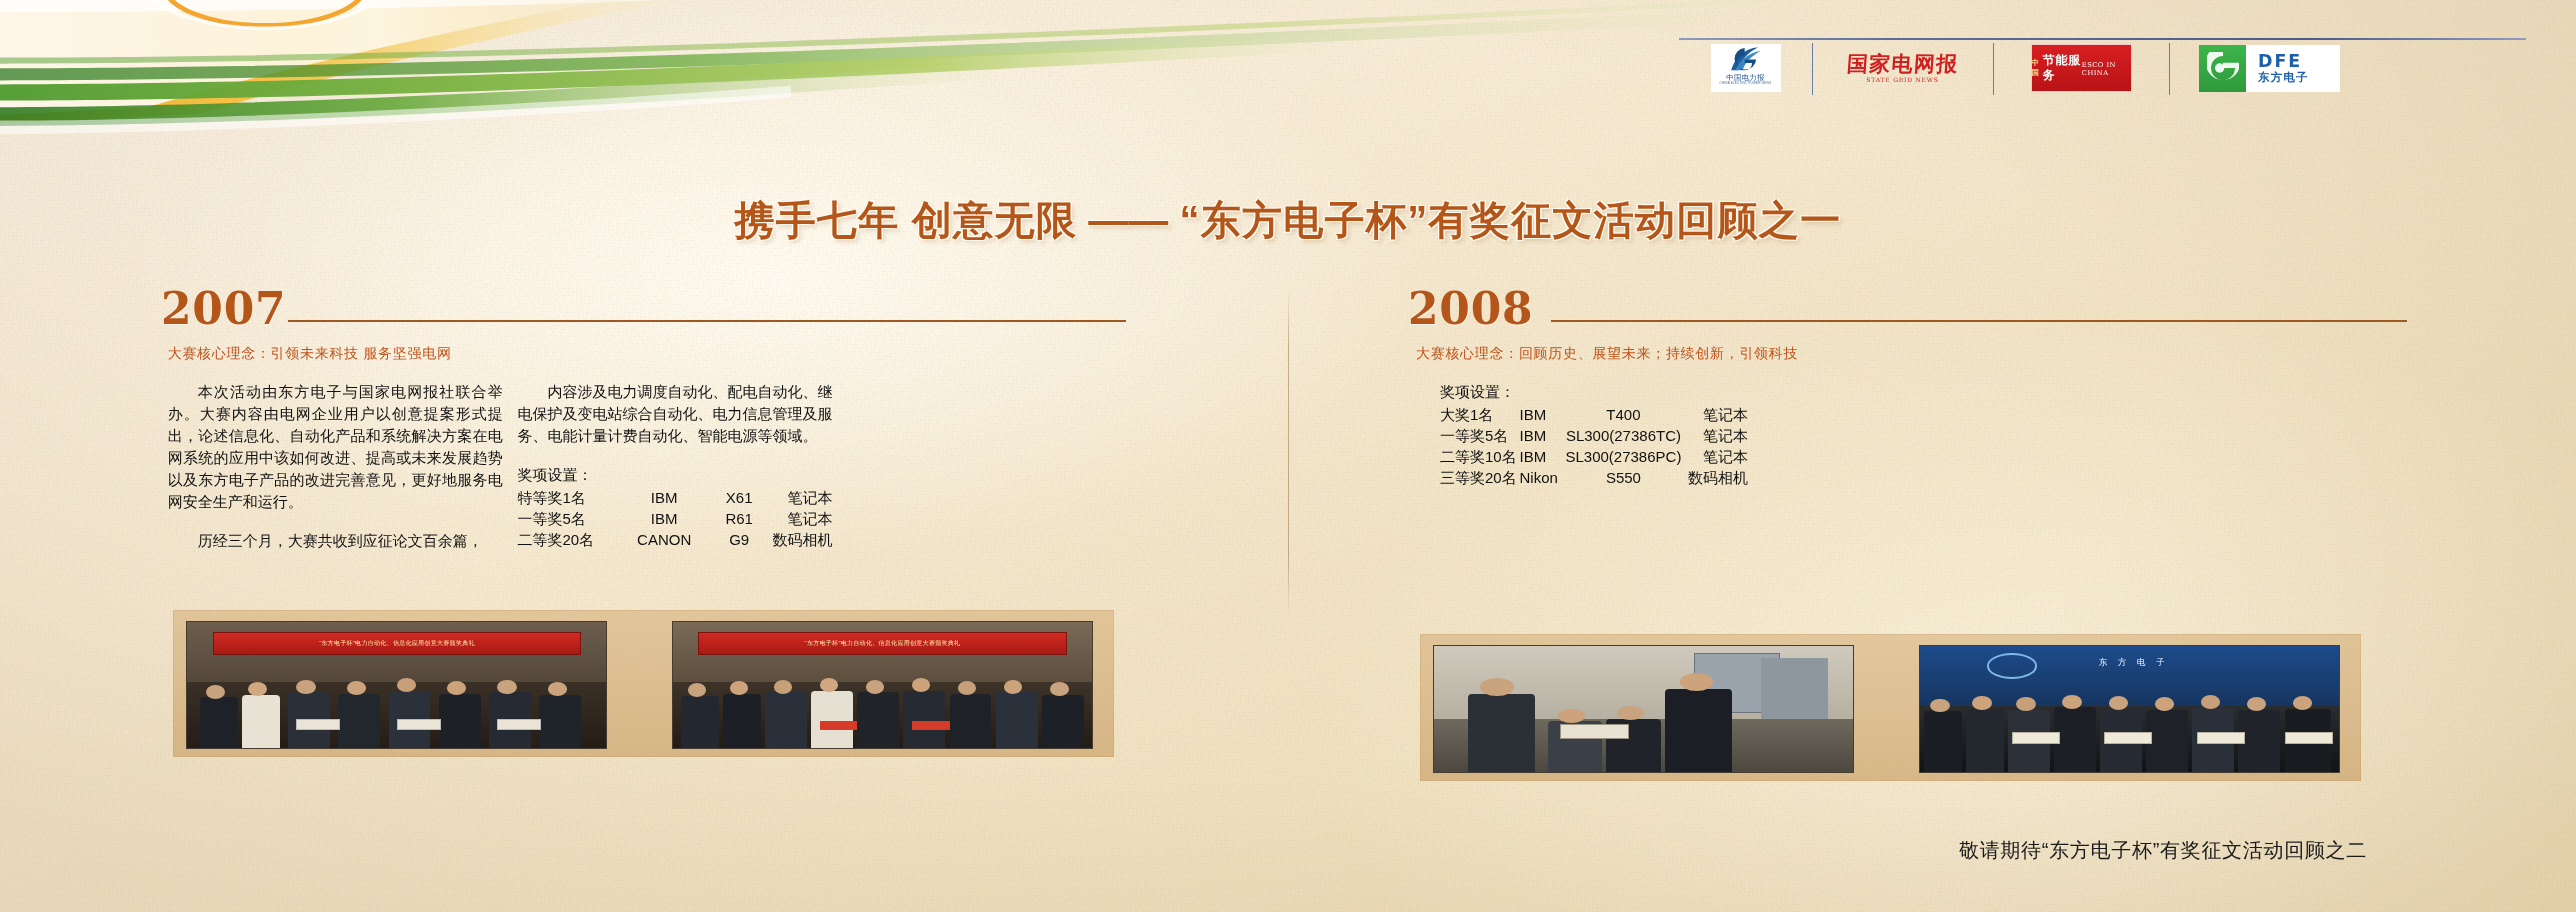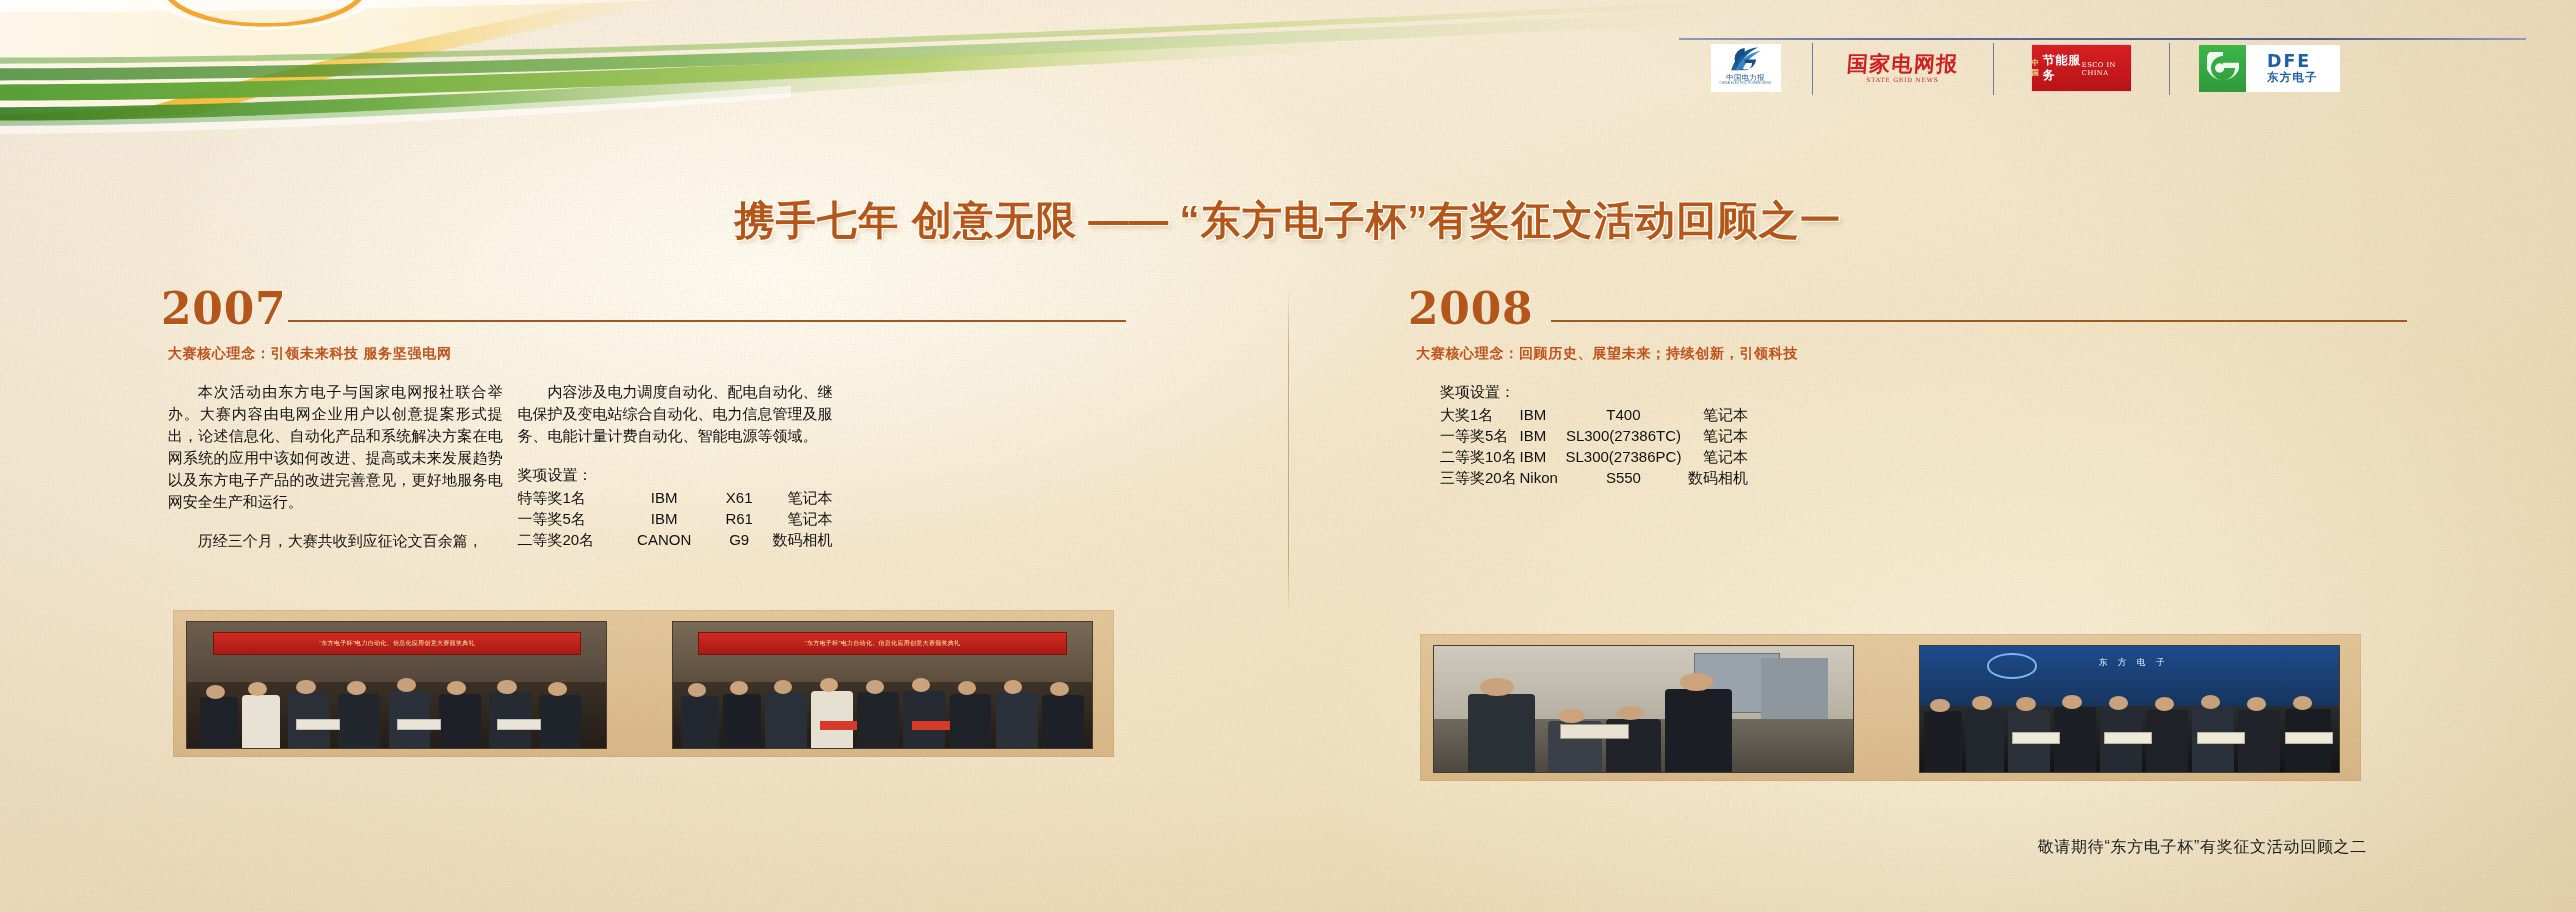--- a/index.html
+++ b/index.html
@@ -68,21 +68,21 @@
   
   .l3{width:99px;height:46px;background:linear-gradient(180deg,#d81f22,#b81316);display:flex;flex-direction:row;align-items:center;justify-content:center;border:0.7px solid #f3c9c9;}
   .l3 .row{display:flex;align-items:center;}
   .l3 .cn{font-size:7.4px;color:#f6d98c;font-weight:700;font-family:"DejaVu Serif",serif;}
   .l3 .t1{font-size:12px;color:#fff;font-weight:700;letter-spacing:0.7px;line-height:14.7px;}
   .l3 .t2{font-size:6.7px;color:#fff;letter-spacing:0.5px;font-family:"DejaVu Serif",serif;margin-top:2px;}
 
   
   .l4{width:141px;height:47px;background:#fff;display:flex;align-items:center;}
   .l4 .green{width:47px;height:47px;background:linear-gradient(180deg,#3cb54a,#2f9a3c);display:flex;align-items:center;justify-content:center;}
-  .l4 .txt{display:flex;flex-direction:column;align-items:flex-start;padding-left:21px;}
+  .l4 .txt{display:flex;flex-direction:column;align-items:flex-start;padding-left:12px;}
   .l4 .t1{font-size:17.4px;color:#1d5fa8;font-weight:700;letter-spacing:2px;line-height:19px;font-family:"DejaVu Sans",sans-serif;}
   .l4 .t2{font-size:11.4px;color:#1d5fa8;font-weight:700;letter-spacing:1.3px;line-height:13.4px;}
 
   
   .maintitle{
     position:absolute;left:0;top:193px;width:2576px;text-align:center;
     font-size:40px;font-weight:700;color:#b4561a;letter-spacing:1.3px;
     white-space:nowrap;
     text-shadow:
       1.3px 1.3px 0 #fff9ee, -1.3px 1.3px 0 #fff9ee, 1.3px -1.3px 0 #fff9ee, -1.3px -1.3px 0 #fff9ee,
@@ -106,21 +106,21 @@
     font-family:"DejaVu Serif","Liberation Serif",serif;
     font-weight:700;font-size:44px;color:#b4561a;line-height:42px;
     letter-spacing:0.7px;
     text-shadow:0.7px 0.7px 0 rgba(255,250,240,.8);
   }
   .yearline{flex:1;height:2px;background:#9c5a22;margin-bottom:8px;margin-left:1.3px;}
   .panel.right .yearline{margin-left:17.4px;}
 
   .concept{
     margin-top:14.7px;font-size:14px;color:#c0531b;letter-spacing:0.7px;
-    font-weight:700;
+    font-weight:400;
   }
   .panel.left .concept{margin-left:6.7px;}
   .panel.right .concept{margin-left:8px;}
 
   .cols{display:flex;margin-top:18px;}
   .panel.left .cols{margin-left:6.7px;}
   .panel.right .cols{margin-left:8px;}
 
   .bodycol{
     font-size:15px;line-height:22px;color:#111;
@@ -169,21 +169,21 @@
     display:flex;align-items:center;justify-content:center;
     color:#ffe9a8;font-size:6px;letter-spacing:0.3px;white-space:nowrap;overflow:hidden;
   }
   .wall{position:absolute;left:0;right:0;top:0;height:60%;}
   .person{position:absolute;bottom:0;border-radius:4px 4px 0 0;}
   .head{position:absolute;border-radius:50%;}
 
   
   .footer{
     position:absolute;left:1408px;top:837px;width:999px;text-align:right;
-    font-size:16px;color:#1b1b1b;letter-spacing:0.7px;padding-right:40px;box-sizing:border-box;
+    font-size:20px;color:#1b1b1b;letter-spacing:0.7px;padding-right:40px;box-sizing:border-box;
   }
 </style>
 </head>
 <body>
 
 <div class="bg"></div>
 <div class="bg-noise"></div>
 <div class="bg-vign"></div>
 
 <svg class="swoosh" viewBox="0 0 2700 200" preserveAspectRatio="none">

